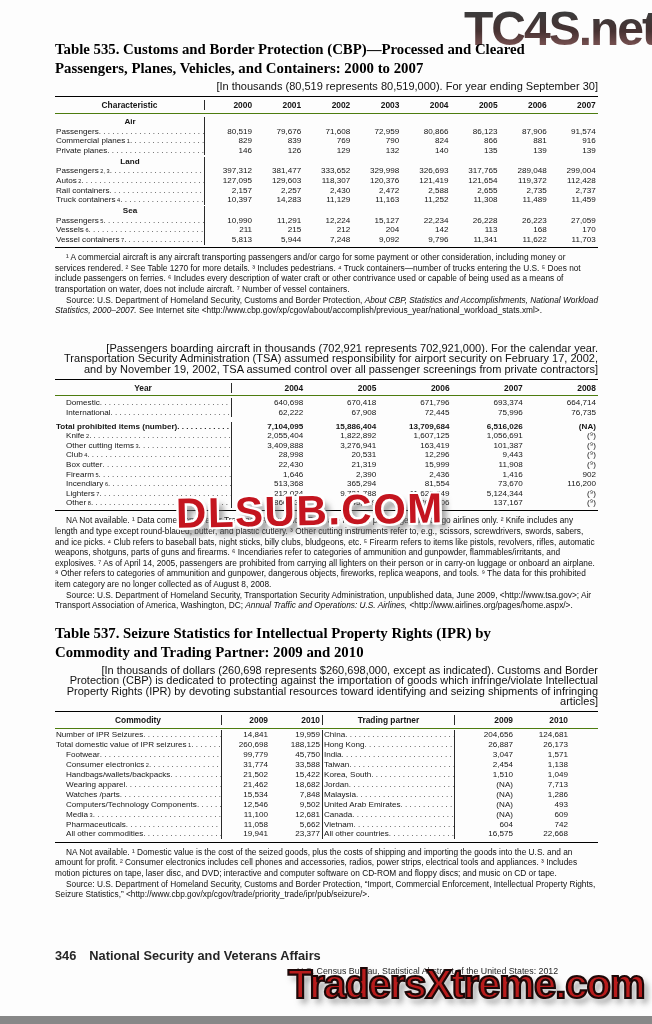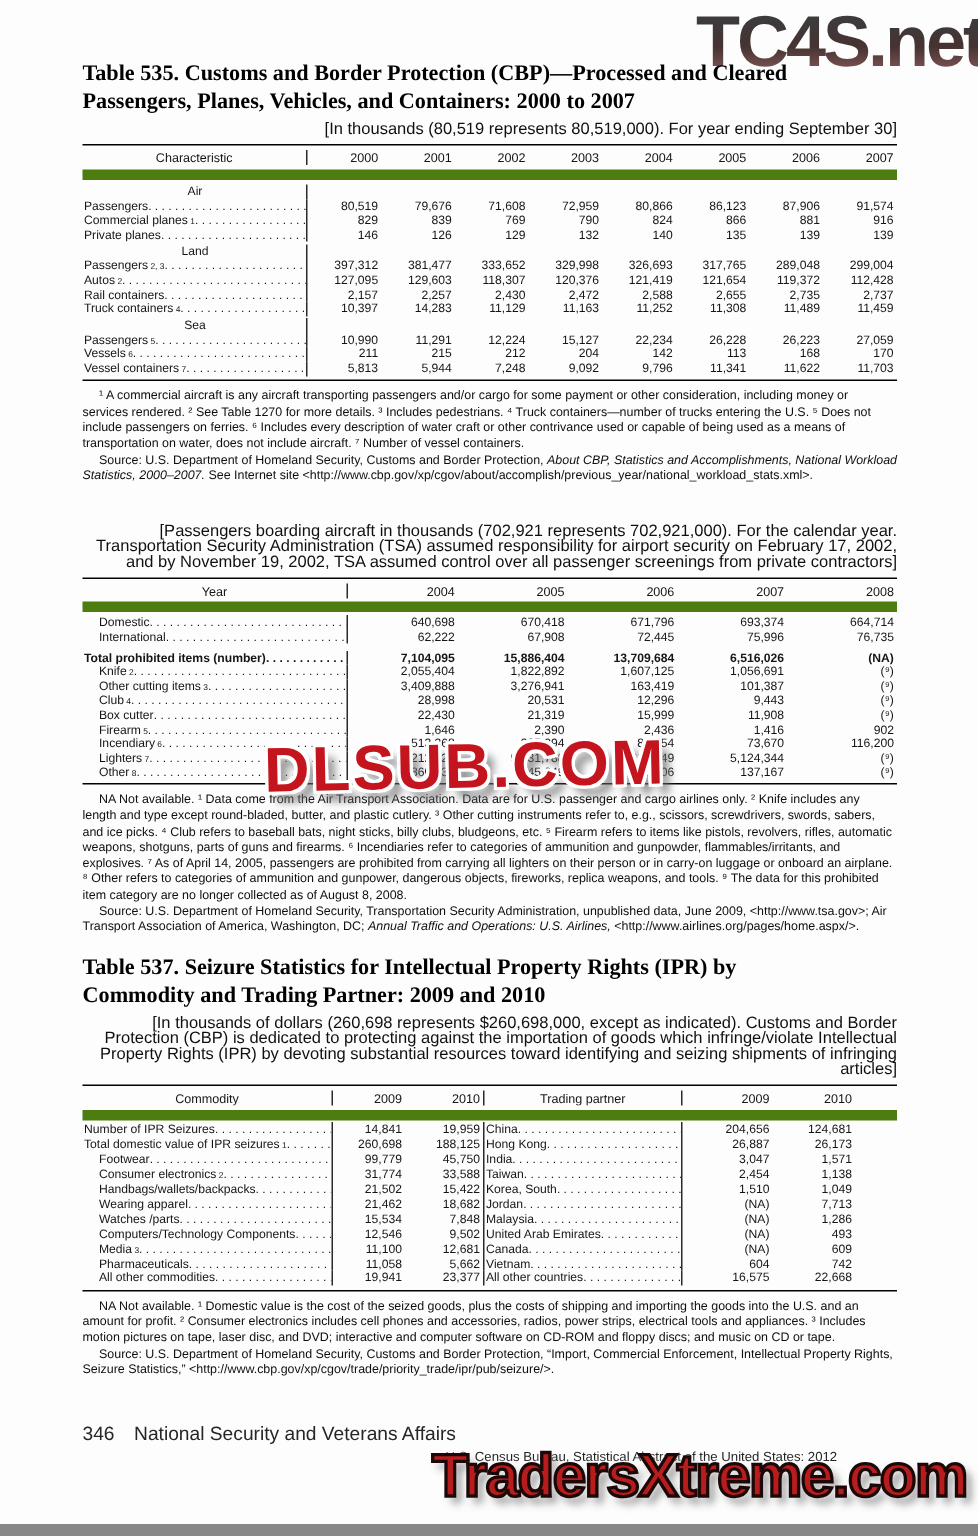--- a/index.html
+++ b/index.html
@@ -9,45 +9,45 @@
 
   .ttl{font-family:"Liberation Serif",serif;font-weight:700;font-size:14.8px;line-height:19px;color:#000;margin:0;}
   .ttl span{display:block;}
   .bracket{font-size:11px;line-height:10.4px;margin:3px 0 5px;color:#101010;text-align:right;}
 
   .grid{display:grid;}
   .g535{grid-template-columns:150px repeat(8,49.1px);}
   .g536{grid-template-columns:177px repeat(5,73.2px);}
   .g537{grid-template-columns:167px 48px 53px 132px 60px 55px 28px;}
 
-  .headrow{border-top:1.5px solid #000;border-bottom:7px solid #4d7c0f;padding:3px 0 2.5px;align-items:end;}
+  .headrow{border-top:1.5px solid #000;border-bottom:1px solid #4d7c0f;padding:3px 0 2.5px;align-items:end;font-weight:bold;}
   .hstub{text-align:center;font-size:8.4px;}
   .hnum{text-align:right;padding-right:2px;font-size:8.4px;}
   .tbody{border-bottom:1.5px solid #000;padding:1.5px 0 2.5px;}
 
   .row .cell{font-size:8.1px;line-height:9.6px;}
   .t537rows .row .cell{line-height:9.9px;}
   .cell{white-space:nowrap;overflow:hidden;}
   .vr{border-right:1px solid #2a2a2a;}
   .stub{display:flex;align-items:baseline;padding-left:1px;}
   .ind{padding-left:11px;}
   .dots{flex:1;overflow:hidden;white-space:nowrap;}
   .dots::after{content:" . . . . . . . . . . . . . . . . . . . . . . . . . . . . . . . . . . . . . . . . . . . . . . . . . . . .";}
   .num{text-align:right;padding-right:2px;}
   .row.section{margin-top:1.5px;}
-  .sect{justify-content:center;font-weight:400;}
+  .sect{justify-content:center;font-weight:700;}
   .row.bold{font-weight:700;}
   .row.gap{margin-top:4.5px;}
   sup{font-size:5.6px;line-height:0;}
 
   .fn{font-size:8.3px;line-height:10.6px;margin:4px 0 0;text-indent:11px;overflow-wrap:anywhere;color:#0e0e0e;}
   .fn.src{margin-top:0;}
   .sp26{height:24px;} .sp14{height:13px;}
 
-  .pgfoot{position:absolute;left:55px;top:948px;font-size:12.8px;color:#262626;display:flex;gap:13px;}
+  .pgfoot{position:absolute;left:55px;top:948px;font-size:12.8px;color:#262626;display:flex;gap:13px;font-weight:bold;}
   .census{position:absolute;left:297px;top:966px;font-size:8.8px;color:#222;}
 
   .wm-top{position:absolute;top:1px;right:-4px;font-size:48px;font-weight:900;letter-spacing:-2px;
           background:linear-gradient(180deg,#3c3c3c 20%,#473232 55%,#9a6868 100%);
           -webkit-background-clip:text;background-clip:text;color:transparent;}
   .wm-mid{position:absolute;left:176px;top:487px;font-size:42px;font-weight:900;letter-spacing:1.5px;color:#c4151f;
           transform:rotate(-1.2deg);
           text-shadow:-2px -2px 0 #fff,2px -2px 0 #fff,-2px 2px 0 #fff,2px 2px 0 #fff,0 -2px 0 #fff,0 2px 0 #fff,
                       -2px 0 0 #fff,2px 0 0 #fff,6px 7px 6px rgba(110,110,110,.8);}
   .wm-bot{position:absolute;left:288px;top:962px;font-size:40px;font-weight:900;letter-spacing:-1px;color:#b91c1c;

